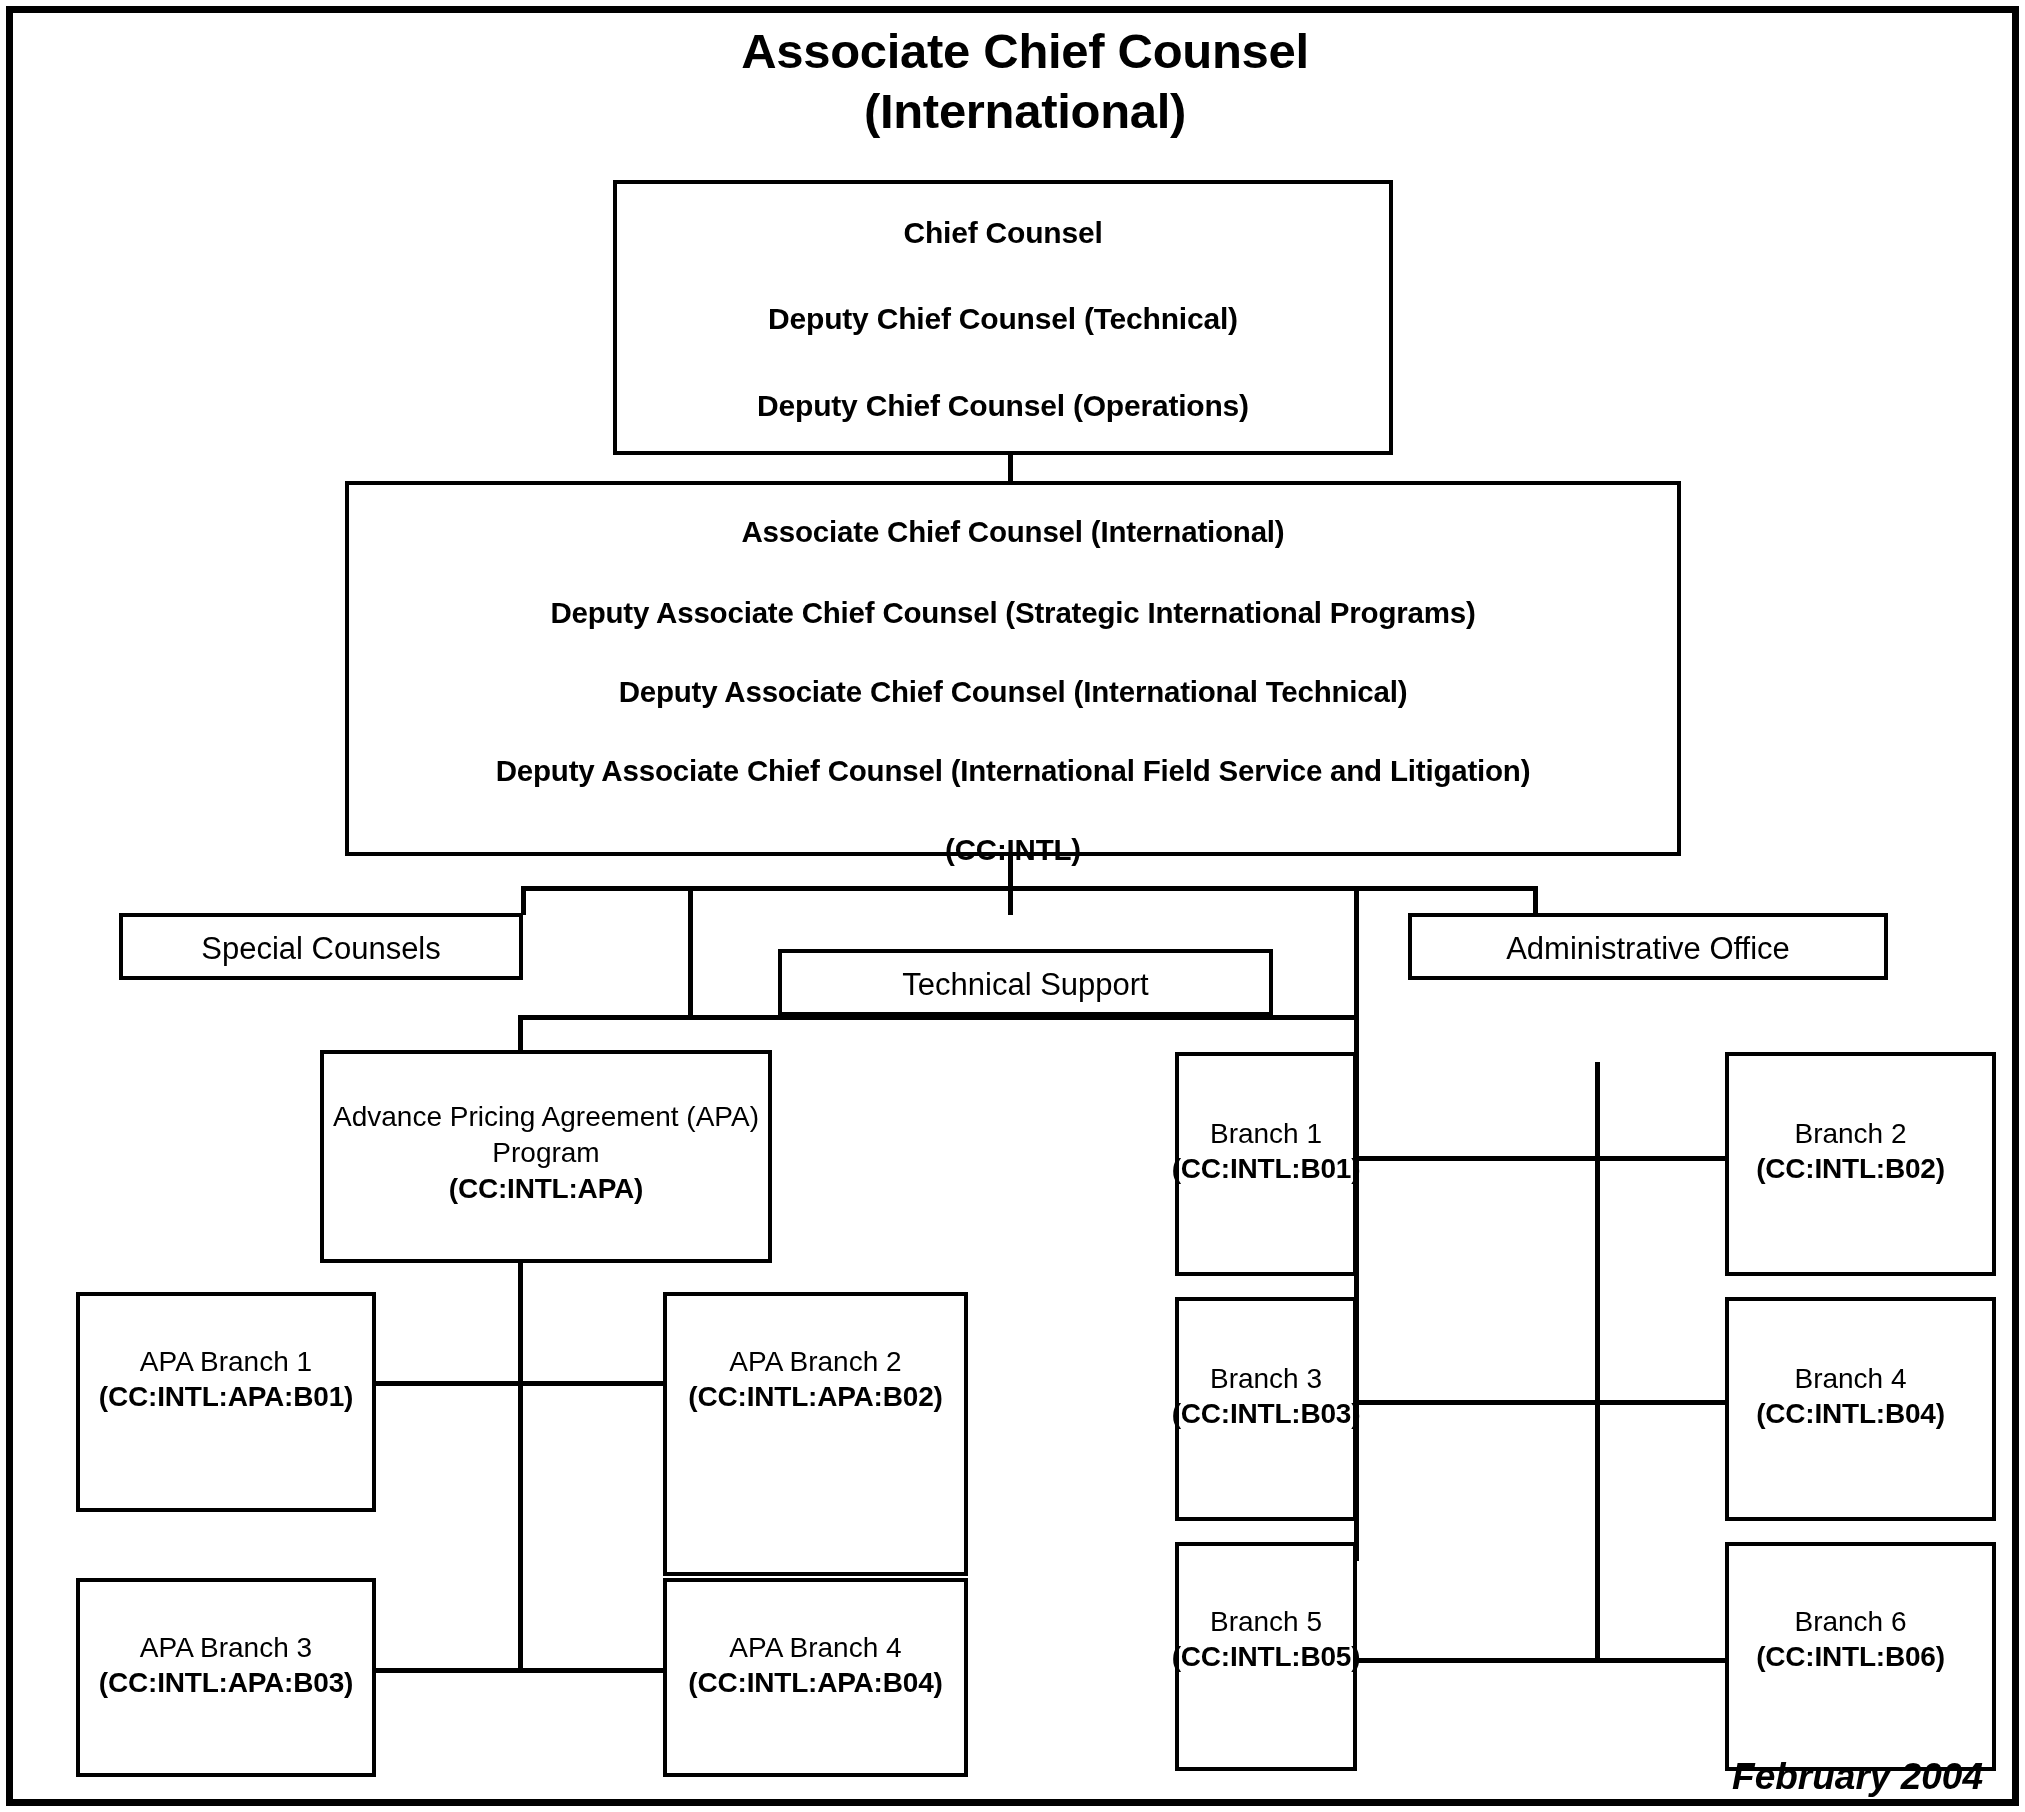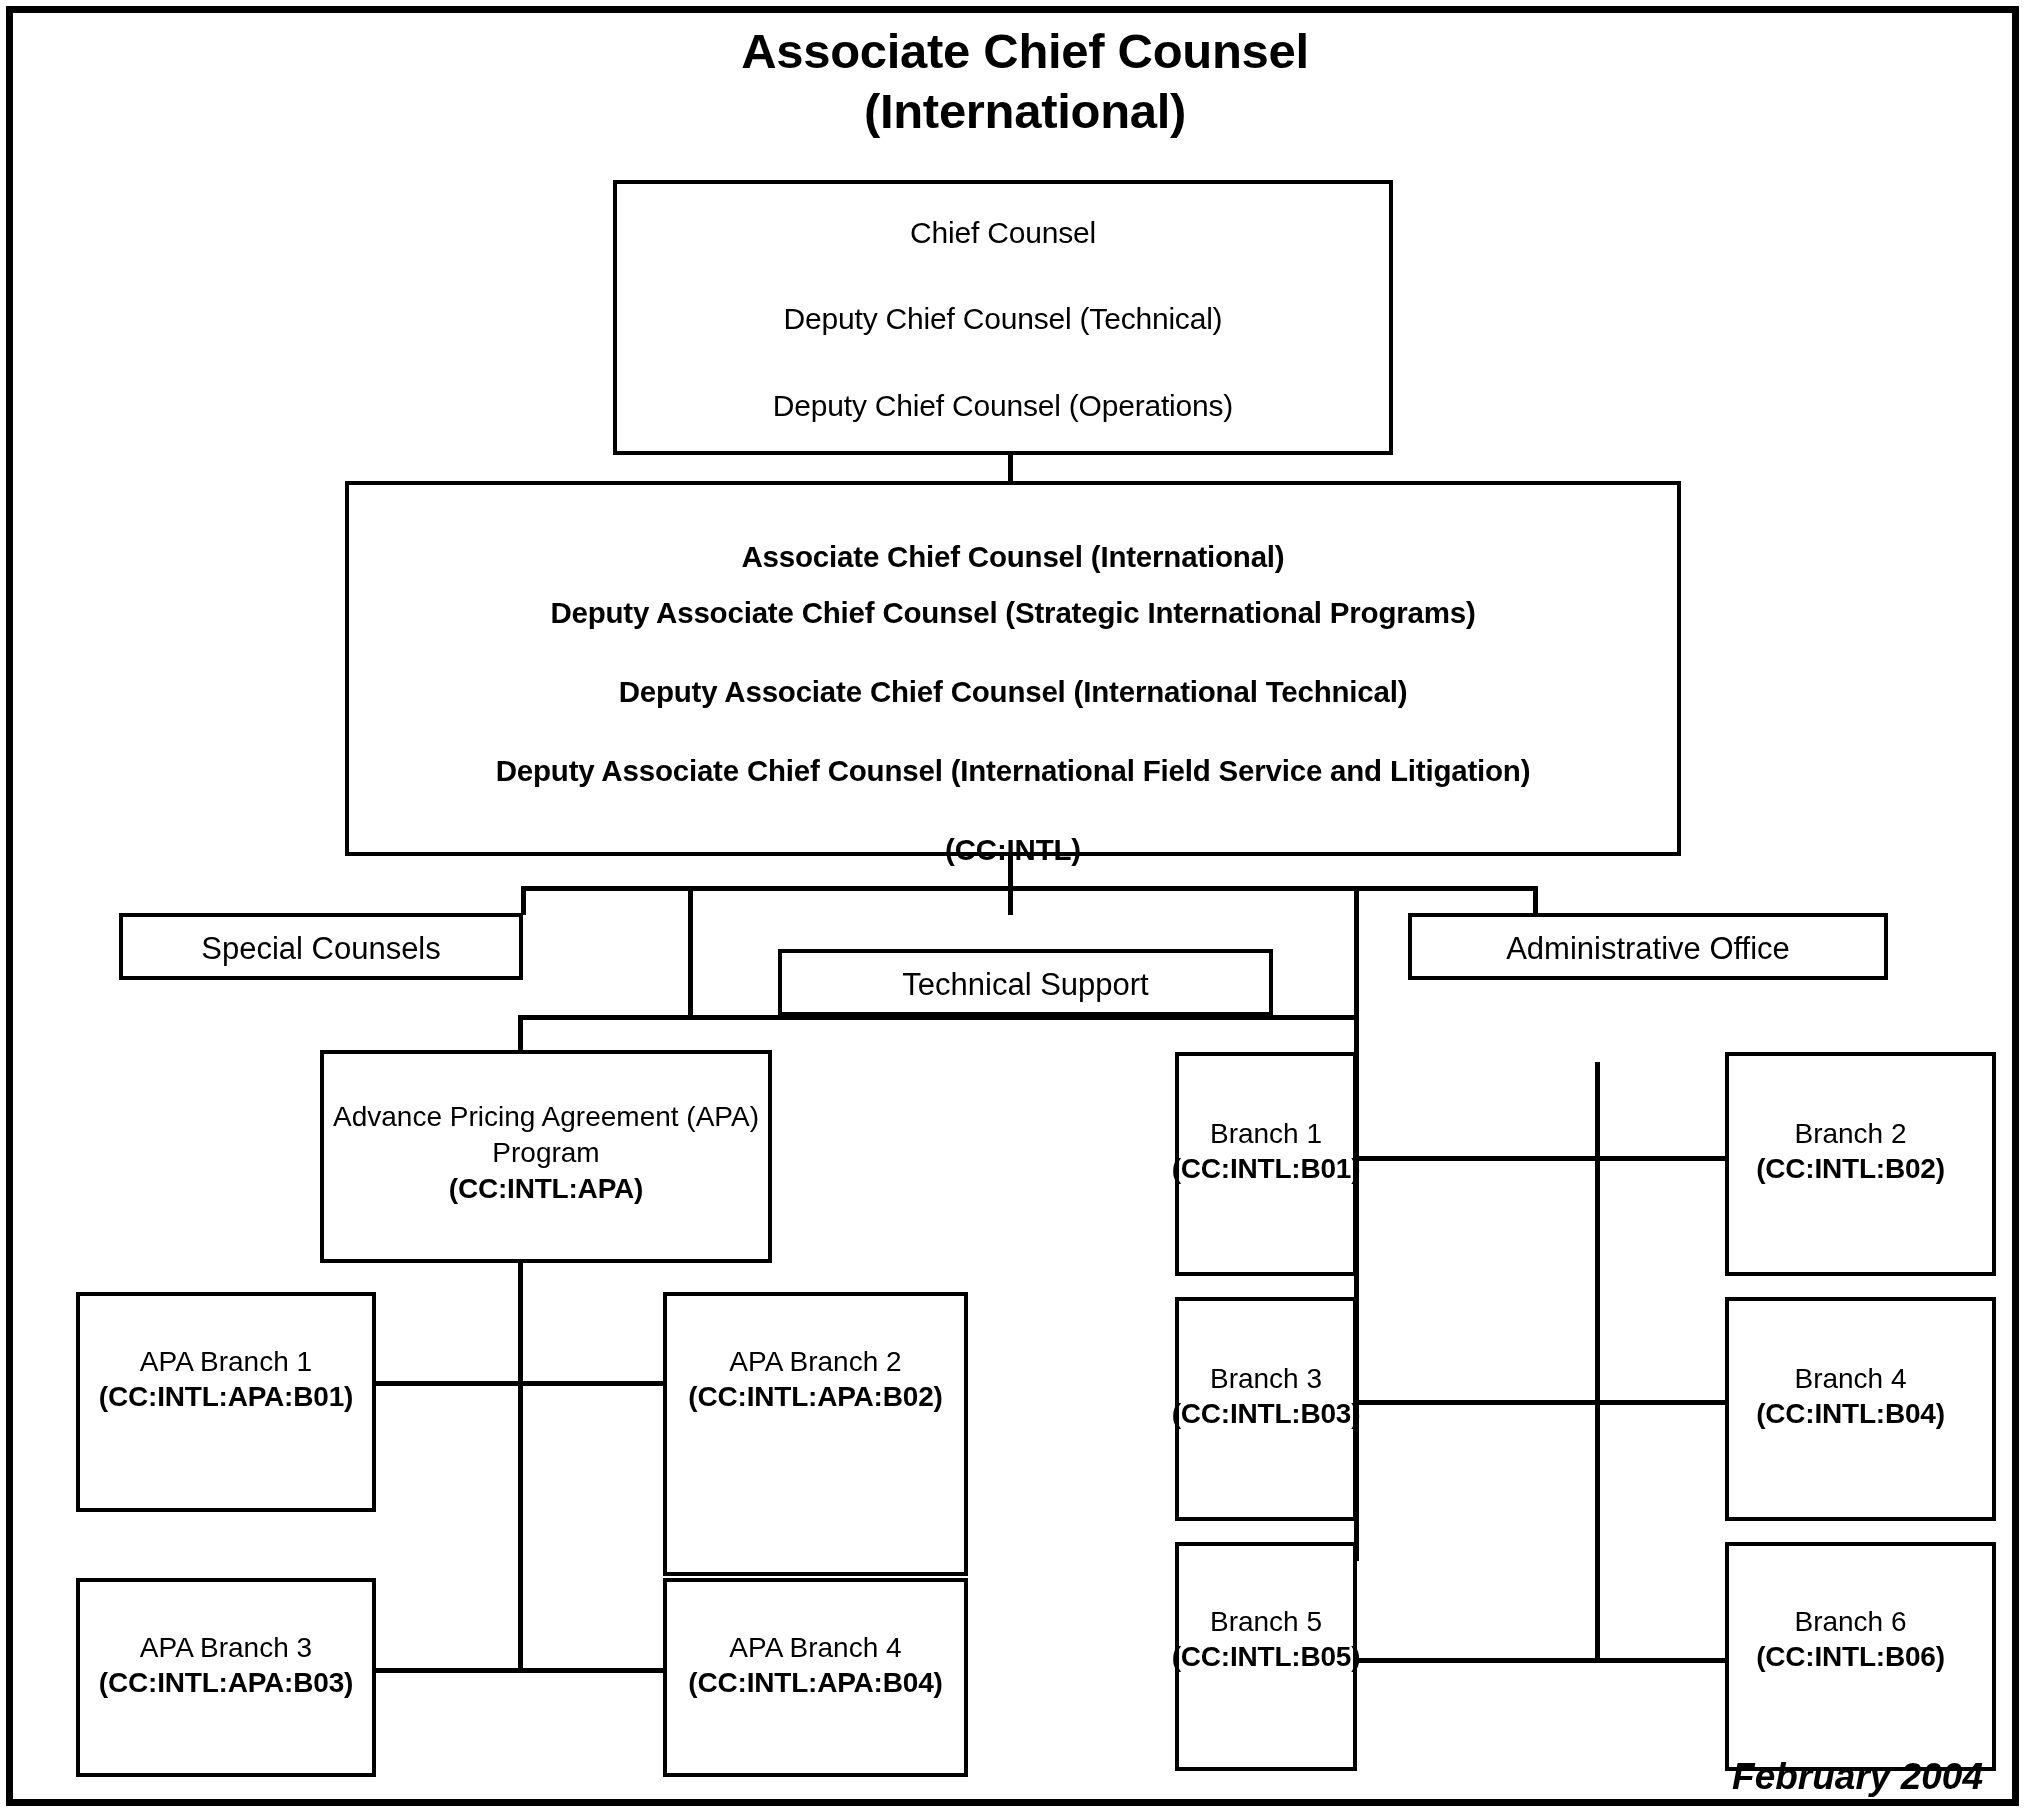--- a/index.html
+++ b/index.html
@@ -54,21 +54,21 @@
     text-align: center;
     font-weight: bold;
     font-size: 49px;
     line-height: 1.22;
     letter-spacing: -0.3px;
   }
   .title .ln { display: block; padding-left: 25px; }
 
   
   .exec-line {
-    font-weight: normal;
+    font-weight: bold;
     font-size: 30px;
     letter-spacing: -0.2px;
   }
 
   .acc-line {
     font-weight: bold;
     font-size: 29.5px;
     letter-spacing: -0.2px;
     white-space: nowrap;
   }
@@ -122,21 +122,21 @@
       <div class="exec-line">Deputy Chief Counsel (Technical)</div>
     </div>
     <div style="position:absolute; left:0; right:0; top:203px;">
       <div class="exec-line">Deputy Chief Counsel (Operations)</div>
     </div>
   </div>
 
   <div class="vline" style="left:1008px; top:453px; width:5px; height:30px;"></div>
 
   <div class="node" style="left:345px; top:481px; width:1336px; height:375px;">
-    <div style="position:absolute; left:0; right:0; top:29px;margin-top:25px;">
+    <div style="position:absolute; left:0; right:0; top:29px;">
       <div class="acc-line">Associate Chief Counsel (International)</div>
     </div>
     <div style="position:absolute; left:0; right:0; top:110px;">
       <div class="acc-line">Deputy Associate Chief Counsel (Strategic International Programs)</div>
     </div>
     <div style="position:absolute; left:0; right:0; top:189px;">
       <div class="acc-line">Deputy Associate Chief Counsel (International Technical)</div>
     </div>
     <div style="position:absolute; left:0; right:0; top:347px;">
       <div class="acc-line">(CC:INTL)</div>

